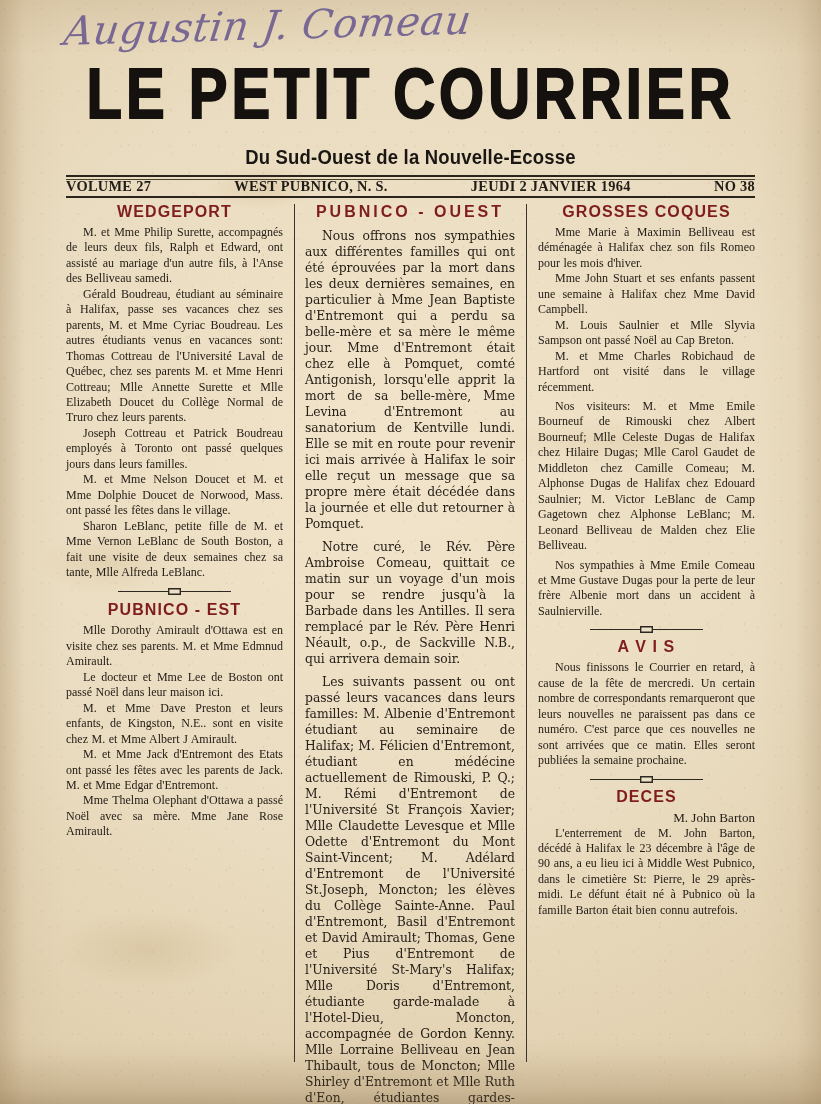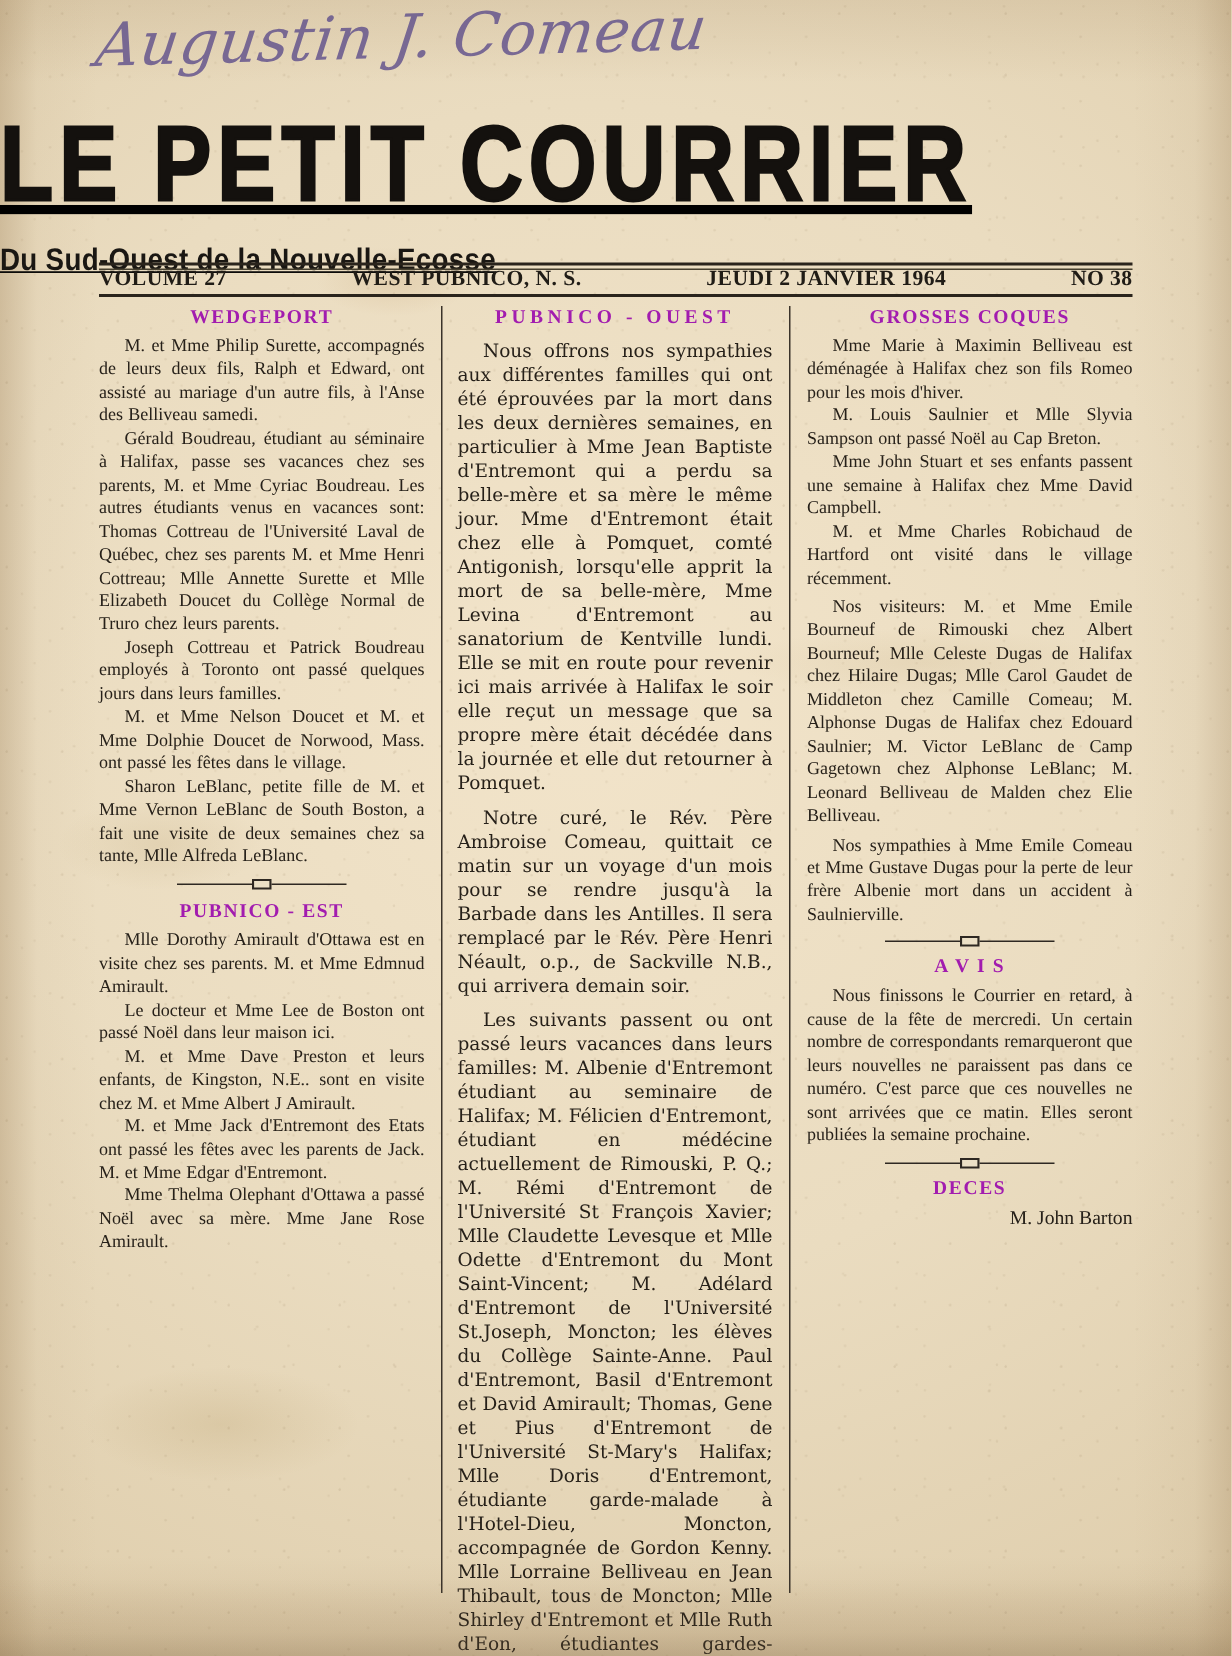--- a/index.html
+++ b/index.html
@@ -62,21 +62,21 @@
     letter-spacing:.5px;
     transform:rotate(-1.6deg) skewX(-9deg);
     transform-origin:left center;
     opacity:.78;
     white-space:nowrap;
     line-height:58px;
   }
 
   
   .masthead{
-    position:absolute;left:0;right:0;top:72px;text-decoration:underline;
+    position:absolute;left:0;right:0;top:56px;text-align:center;
   }
   .masthead .title{
     font-family:"Liberation Sans", sans-serif;
     font-weight:700;
     font-size:58px;
     letter-spacing:4px;
     color:#14110e;
     line-height:62px;
     -webkit-text-stroke:1.6px #14110e;
     white-space:nowrap;
@@ -126,25 +126,25 @@
   .col2{width:232px;padding:0 11px;}
   .col3{width:229px;padding-left:12px;}
   .vdiv{
     position:absolute;top:2px;bottom:0;width:0;
     border-left:1.5px solid #3a332a;
   }
   .vdiv.d1{left:0;}
 
   .sec-head{
     text-align:center;
-    font-family:Liberation Serif, serif;
+    font-family:Liberation Sans, sans-serif;
     font-weight:700;
-    font-size:13px;
+    font-size:16px;
     letter-spacing:1.1px;
-    color:#a21caf;
+    color:#7f1d1d;
     margin:1px 0 4px;
   }
   .sec-head.wide{letter-spacing:3px;}
 
   p.art{
     margin:0 0 0;
     text-indent:17px;
     text-align:justify;
     color:#262019;
     -webkit-hyphens:none;hyphens:none;
@@ -249,33 +249,34 @@
       <div class="sec-head wide">PUBNICO - OUEST</div>
       <p class="art gap">Nous offrons nos sympathies aux différentes familles qui ont été éprouvées par la mort dans les deux dernières semaines, en particulier à Mme Jean Baptiste d'Entremont qui a perdu sa belle-mère et sa mère le même jour. Mme d'Entremont était chez elle à Pomquet, comté Antigonish, lorsqu'elle apprit la mort de sa belle-mère, Mme Levina d'Entremont au sanatorium de Kentville lundi. Elle se mit en route pour revenir ici mais arrivée à Halifax le soir elle reçut un message que sa propre mère était décédée dans la journée et elle dut retourner à Pomquet.</p>
       <p class="art gap">Notre curé, le Rév. Père Ambroise Comeau, quittait ce matin sur un voyage d'un mois pour se rendre jusqu'à la Barbade dans les Antilles. Il sera remplacé par le Rév. Père Henri Néault, o.p., de Sackville N.B., qui arrivera demain soir.</p>
       <p class="art gap">Les suivants passent ou ont passé leurs vacances dans leurs familles: M. Albenie d'Entremont étudiant au seminaire de Halifax; M. Félicien d'Entremont, étudiant en médécine actuellement de Rimouski, P. Q.; M. Rémi d'Entremont de l'Université St François Xavier; Mlle Claudette Levesque et Mlle Odette d'Entremont du Mont Saint-Vincent; M. Adélard d'Entremont de l'Université St.Joseph, Moncton; les élèves du Collège Sainte-Anne. Paul d'Entremont, Basil d'Entremont et David Amirault; Thomas, Gene et Pius d'Entremont de l'Université St-Mary's Halifax; Mlle Doris d'Entremont, étudiante garde-malade à l'Hotel-Dieu, Moncton, accompagnée de Gordon Kenny. Mlle Lorraine Belliveau en Jean Thibault, tous de Moncton; Mlle Shirley d'Entremont et Mlle Ruth d'Eon, étudiantes gardes-malades à l'Infirmerie, Halifax</p>
     </div>
 
     <div class="col col3 serifcol">
       <div class="vdiv d1"></div>
       <div class="sec-head">GROSSES COQUES</div>
       <p class="art">Mme Marie à Maximin Belliveau est déménagée à Halifax chez son fils Romeo pour les mois d'hiver.</p>
+      <p class="art">Mme John Stuart et ses enfants passent une semaine à Halifax chez Mme David Campbell.</p>
       <p class="art">M. Louis Saulnier et Mlle Slyvia Sampson ont passé Noël au Cap Breton.</p>
-      <p class="art">Mme John Stuart et ses enfants passent une semaine à Halifax chez Mme David Campbell.</p>
       <p class="art">M. et Mme Charles Robichaud de Hartford ont visité dans le village récemment.</p>
       <p class="art gap">Nos visiteurs: M. et Mme Emile Bourneuf de Rimouski chez Albert Bourneuf; Mlle Celeste Dugas de Halifax chez Hilaire Dugas; Mlle Carol Gaudet de Middleton chez Camille Comeau; M. Alphonse Dugas de Halifax chez Edouard Saulnier; M. Victor LeBlanc de Camp Gagetown chez Alphonse LeBlanc; M. Leonard Belliveau de Malden chez Elie Belliveau.</p>
       <p class="art gap">Nos sympathies à Mme Emile Comeau et Mme Gustave Dugas pour la perte de leur frère Albenie mort dans un accident à Saulnierville.</p>
 
       <div class="orn tight"></div>
 
       <div class="sec-head">A V I S</div>
       <p class="art gap">Nous finissons le Courrier en retard, à cause de la fête de mercredi. Un certain nombre de correspondants remarqueront que leurs nouvelles ne paraissent pas dans ce numéro. C'est parce que ces nouvelles ne sont arrivées que ce matin. Elles seront publiées la semaine prochaine.</p>
 
       <div class="orn tight"></div>
 
       <div class="sec-head">DECES</div>
       <div class="deces-name">M. John Barton</div>
+      <p class="art">L'enterrement de M. John Barton, décédé à Halifax le 23 décembre à l'âge de 90 ans, a eu lieu ici à Middle West Pubnico, dans le cimetière St: Pierre, le 29 après-midi. Le défunt était né à Pubnico où la famille Barton était bien connu autrefois.</p>
     </div>
 
   </div>
 </div>
 
 <div id="bottomshade"></div>
 
 </body></html>

